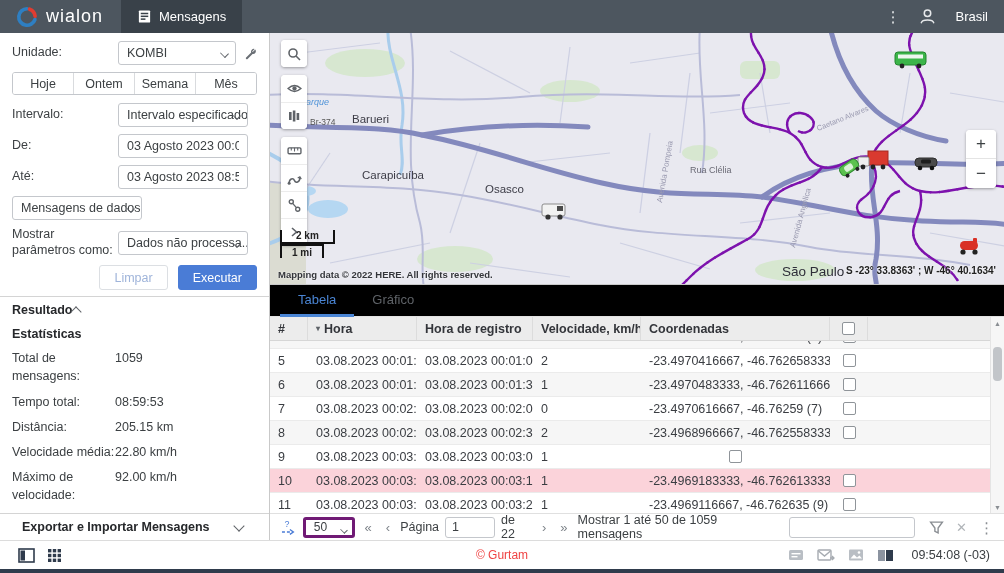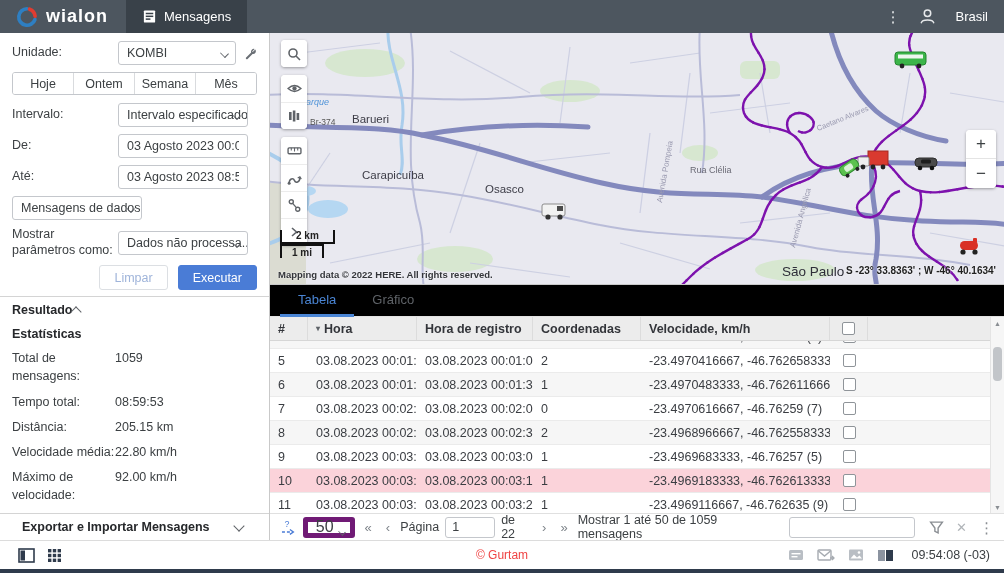--- a/index.html
+++ b/index.html
@@ -7,21 +7,21 @@
     --alarm:#fbd3da; --legend-pink:#f6c6cf; --track:#7d12ad; --tab-blue:#4a85d4;
   }
   *{box-sizing:border-box;margin:0;padding:0}
   html,body{width:1004px;height:573px;overflow:hidden}
   body{font-family:"Liberation Sans",sans-serif;font-size:12.5px;color:#3c4043;background:#fff}
   .app{width:1004px;height:573px;display:flex;flex-direction:column}
 
   
   .topbar{height:33px;background:var(--topbar);display:flex;align-items:center;flex:0 0 33px}
   .brand{display:flex;align-items:center;gap:8px;padding:0 18px 0 16px}
-  .brand-name{color:#fff;font-size:18px;letter-spacing:1px;font-weight:700}
+  .brand-name{color:#fff;font-size:18px;letter-spacing:1px;font-weight:400}
   .top-tab{height:33px;display:flex;align-items:center;gap:7px;padding:0 16px;background:var(--topbar-active);color:#fff;font-size:13px;cursor:pointer}
   .top-right{margin-left:auto;display:flex;align-items:center;gap:18px;padding-right:16px;color:#e7e9eb}
   .kebab{font-size:15px;color:#e7e9eb;cursor:pointer;line-height:1}
   .username{color:#fff;font-size:13px}
 
   
   .main{flex:1;display:flex;min-height:0}
   .panel{width:270px;flex:0 0 270px;border-right:1px solid #c9c9c9;display:flex;flex-direction:column;background:#fff}
   .content{flex:1;display:flex;flex-direction:column;min-width:0}
 
@@ -88,21 +88,21 @@
   .trow.alarm{background:var(--alarm)}
   .trow .cell{display:flex;align-items:center;padding:0 8px;overflow:hidden;white-space:nowrap;color:#3a3d42}
   .cb{width:13px;height:13px;border:1px solid #8f9499;border-radius:2px;background:#fff;margin:0 auto;cursor:pointer}
   .vscroll{position:absolute;right:0;top:32px;width:14px;height:196px;background:#f6f6f6;border-left:1px solid #e4e4e4;display:flex;flex-direction:column;align-items:center;font-size:7px;color:#8a8e93}
   .vscroll .arr{height:12px;display:flex;align-items:center;cursor:pointer}
   .vscroll .track{flex:1;width:100%;position:relative}
   .vscroll .thumb{position:absolute;top:18px;left:2px;width:9px;height:34px;background:#c2c5c9;border-radius:4px;cursor:pointer}
 
   .pager{height:27px;flex:0 0 27px;border-top:1px solid #e0e0e0;display:flex;align-items:center;gap:6px;padding:0 10px;background:#fff}
   .pager .navg{color:#7f858b;font-size:13px;cursor:pointer;padding:0 4px;user-select:none}
-  .sizectl{position:relative;width:52px;height:21px;border:5px solid #701a75;border-radius:3px;display:flex;align-items:center;padding:0 16px 0 8px;cursor:pointer;font-size:16px}
+  .sizectl{position:relative;width:52px;height:21px;border:3px solid #701a75;border-radius:3px;display:flex;align-items:center;padding:0 16px 0 8px;cursor:pointer;font-size:12px}
   .sizectl .chev{top:7px;right:5px;width:6px;height:6px}
   .pageinput{width:50px;height:21px;border:1px solid #c4c7cc;border-radius:3px;font:inherit;padding:0 6px;color:#3c4043}
   .filterinput{width:126px;height:21px;border:1px solid #c4c7cc;border-radius:3px;font:inherit;padding:0 6px;margin-left:auto}
   .pager .tools{display:flex;align-items:center;gap:12px;padding-left:8px;color:#8a8e93}
   .pager .x{font-size:13px;color:#b0b4b8;cursor:pointer}
   .pager .kebab{color:#8a8e93}
 
   
   .statusbar{height:29px;flex:0 0 29px;border-top:1px solid #dcdcdc;display:flex;align-items:center;position:relative;background:#fff}
   .sb-left{display:flex;gap:12px;padding-left:18px}
@@ -441,22 +441,22 @@
           <div class="tab">Gráfico</div>
         </div>
 
         <div class="thead tgrid">
           <div class="cell">#</div>
           <div class="cell">
             <span class="sortglyph">▾</span>
             <span>Hora</span>
           </div>
           <div class="cell">Hora de registro</div>
+          <div class="cell">Velocidade, km/h</div>
           <div class="cell">Coordenadas</div>
-          <div class="cell">Velocidade, km/h</div>
           <div class="cell" style="justify-content:center">
             <span class="cb"></span>
           </div>
           <div class="cell"></div>
         </div>
 
         <div class="rows-clip">
           <div class="rows-shift">
 
               <div class="trow tgrid alt">
@@ -517,21 +517,20 @@
                   <span class="cb"></span>
                 </div>
                 <div class="cell"></div>
               </div>
 
               <div class="trow tgrid">
                 <div class="cell">9</div>
                 <div class="cell">03.08.2023 00:03:01</div>
                 <div class="cell">03.08.2023 00:03:02</div>
                 <div class="cell">1</div>
-                <div class="cell">-23.4969683333, -46.76257 (5)</div>
                 <div class="cell" style="justify-content:center">
                   <span class="cb"></span>
                 </div>
                 <div class="cell"></div>
               </div>
 
               <div class="trow tgrid alarm">
                 <div class="cell">10</div>
                 <div class="cell">03.08.2023 00:03:11</div>
                 <div class="cell">03.08.2023 00:03:12</div>

